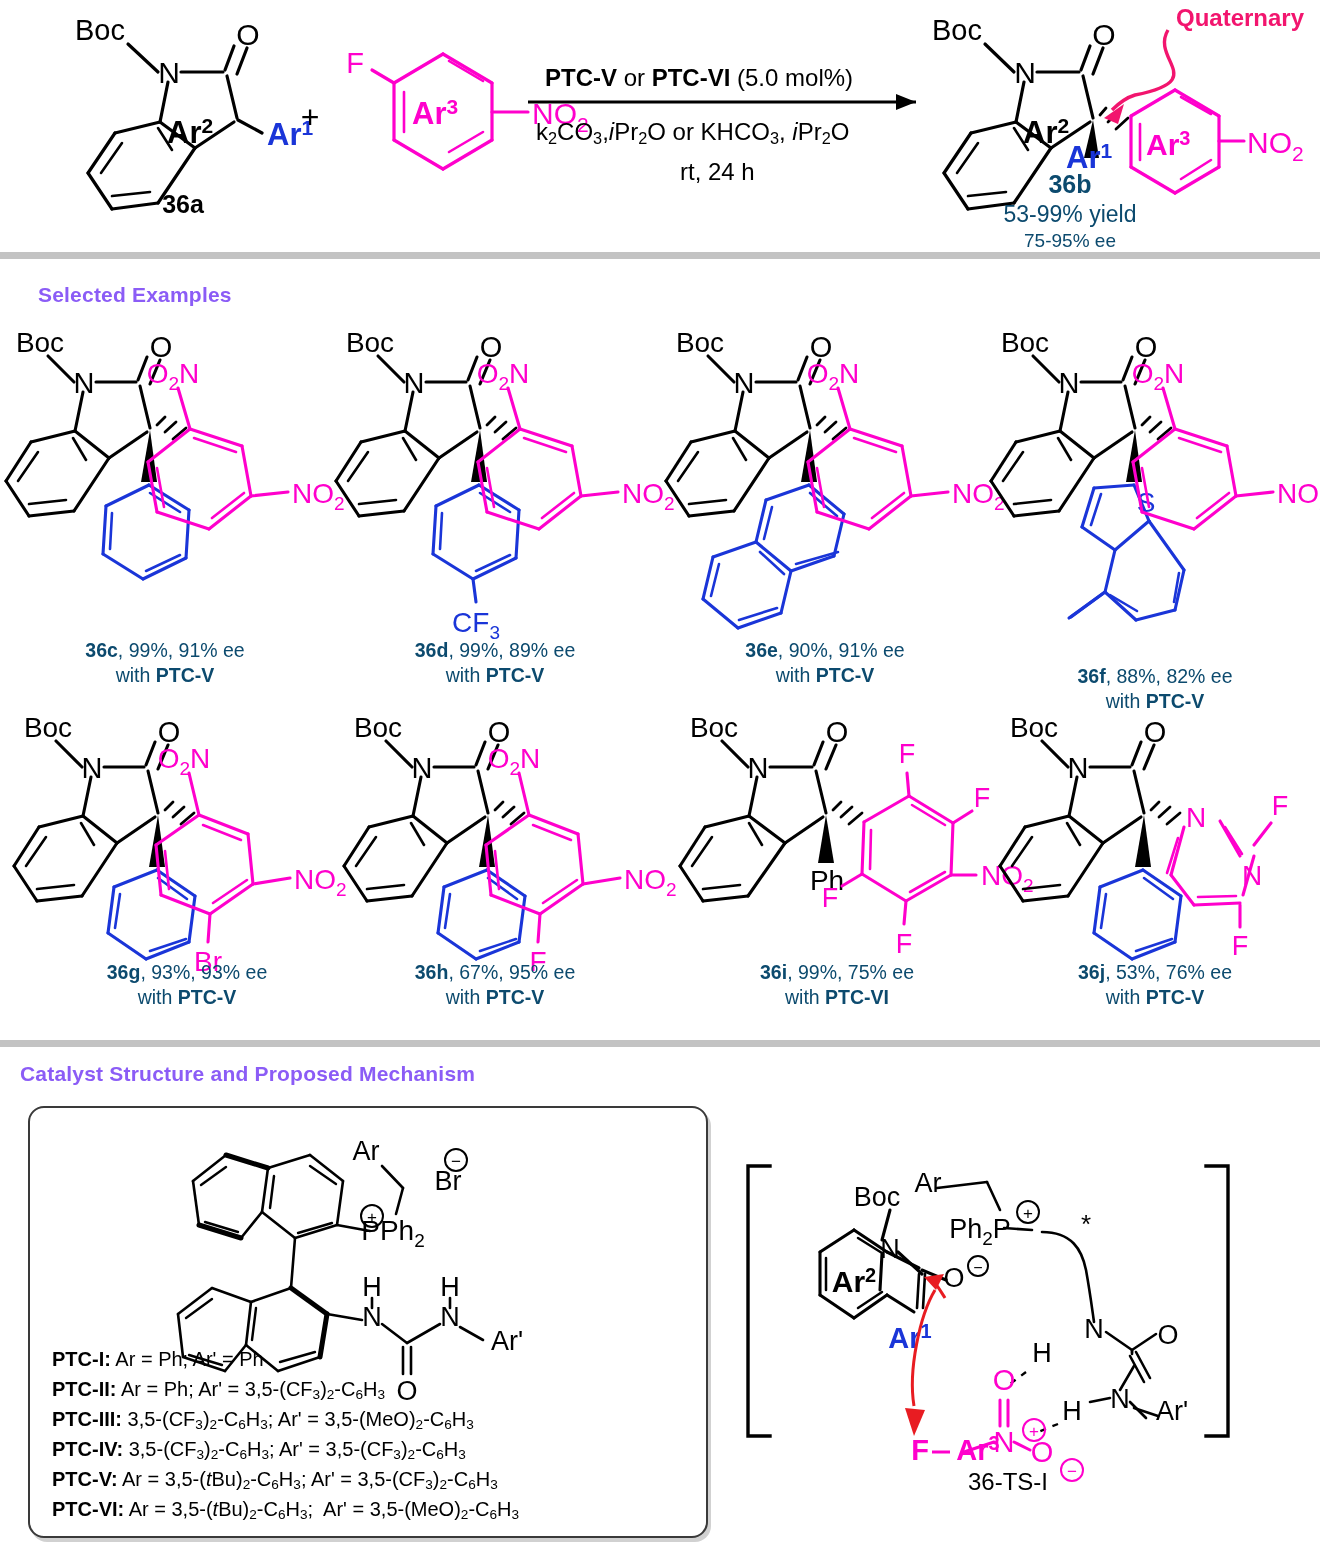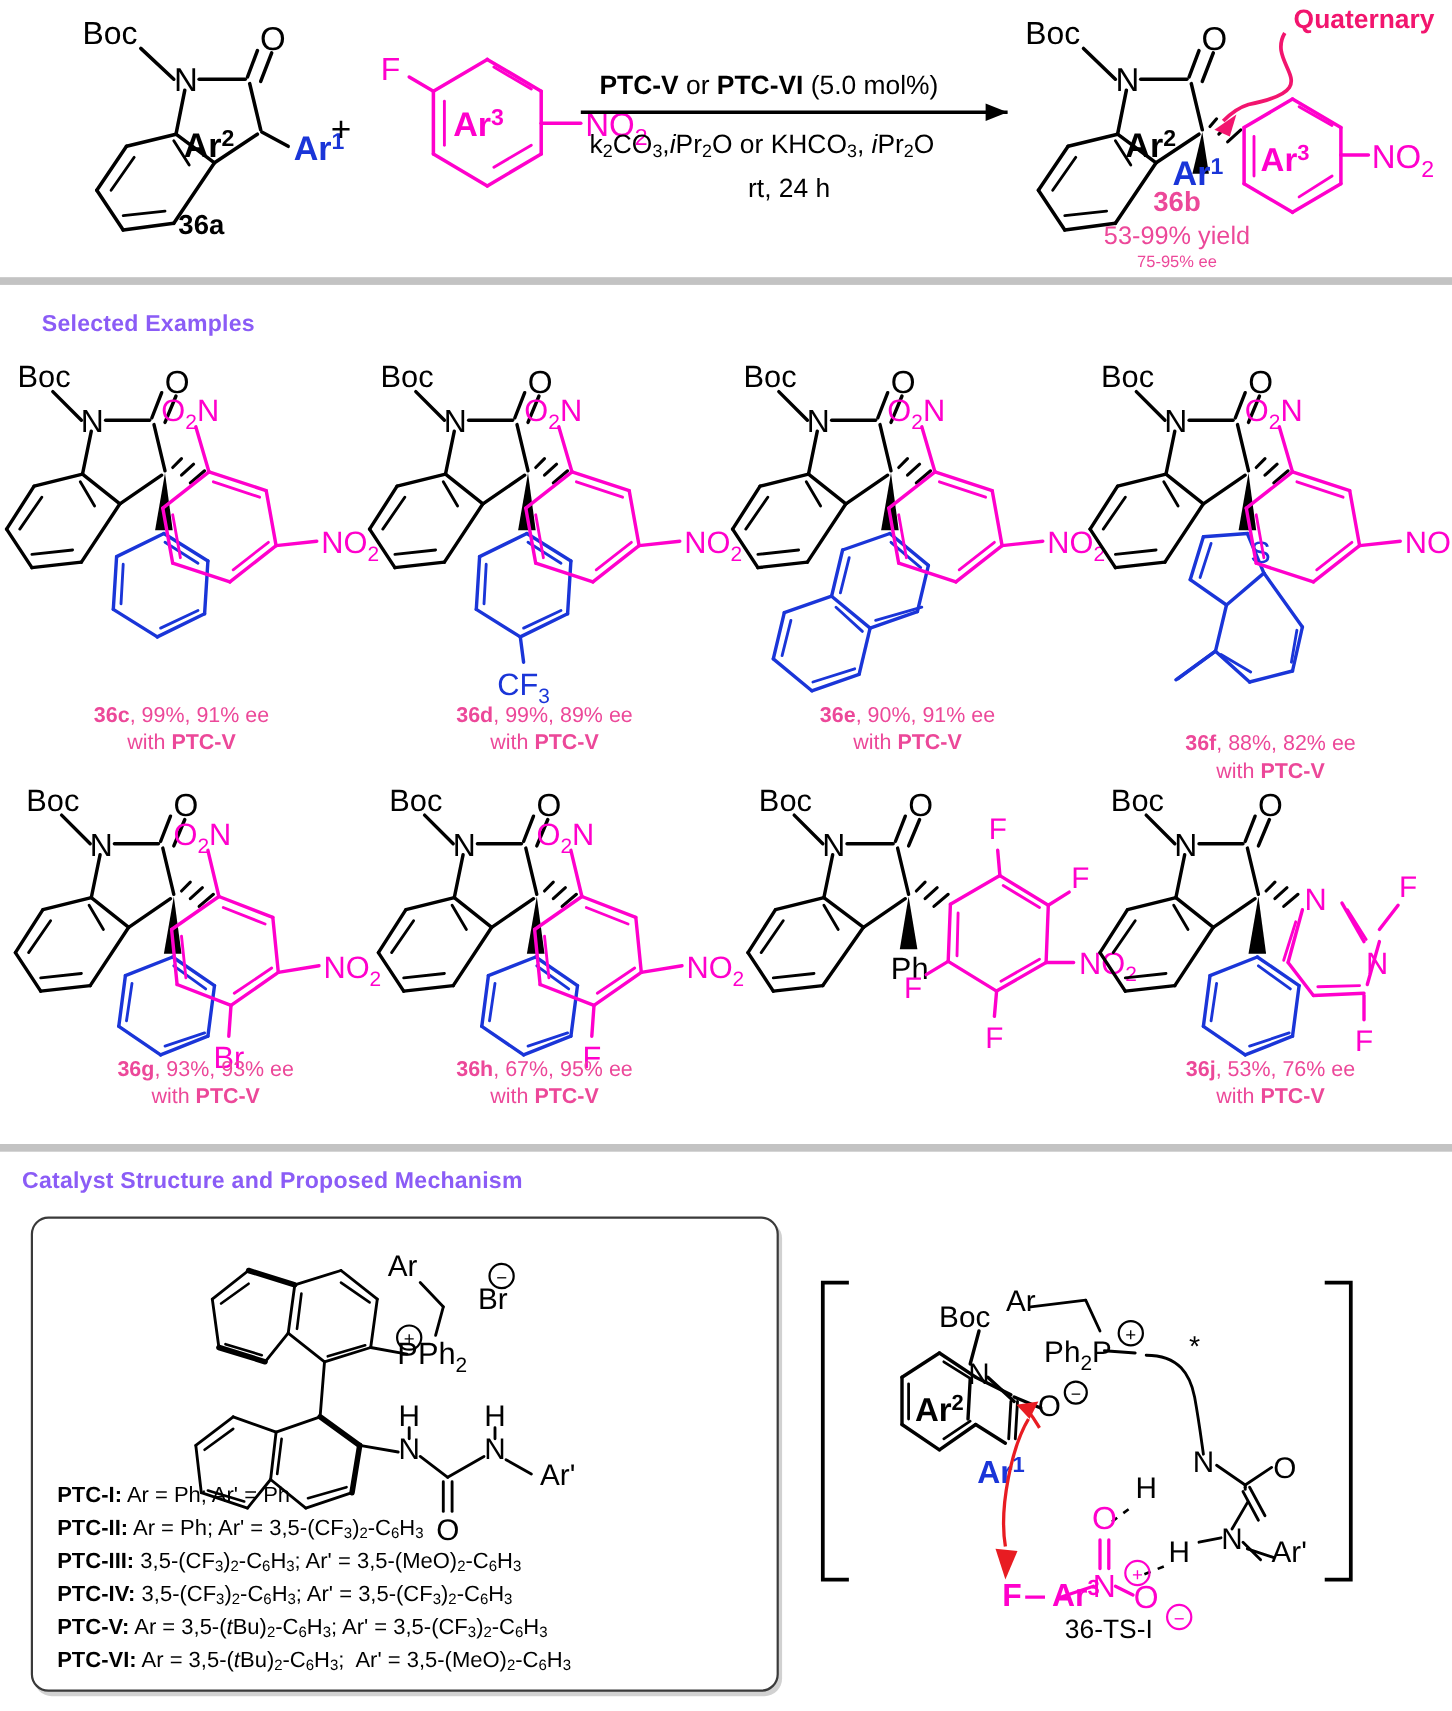--- a/index.html
+++ b/index.html
@@ -25,21 +25,21 @@
     font-weight: bold;
     font-size: 21px;
     color: #8b5cf6;
     letter-spacing: .2px;
     white-space: nowrap;
   }
   .cap {
     position: absolute;
     text-align: center;
     font-size: 19.5px;
-    color: #ec4899;
+    color: #0c4a6e;
     line-height: 1.28;
     white-space: nowrap;
   }
   .cap b { font-weight: bold; }
   .txt { position: absolute; color: #000; white-space: nowrap; }
   sub { font-size: .68em; vertical-align: -0.25em; }
 
   
   svg { display: block; overflow: visible; }
   .struct { position: absolute; }
@@ -193,21 +193,21 @@
     <b>PTC-V</b><span> or </span><b>PTC-VI</b><span> (5.0 mol%)</span>
   </div>
   <div class="txt" style="left:536px;top:118px;font-size:24px;">
     k<sub>2</sub>CO<sub>3</sub>,<span class="ital">i</span>Pr<sub>2</sub>O or KHCO<sub>3</sub>, <span class="ital">i</span>Pr<sub>2</sub>O
   </div>
   <div class="txt" style="left:680px;top:158px;font-size:24px;">rt, 24 h</div>
 
   <div class="cap" style="left:960px;top:168px;width:220px;">
     <div style="font-weight:bold;font-size:25px;">36b</div>
     <div style="font-size:23px;">53-99% yield</div>
-    <div style="font-size:15px;">75-95% ee</div>
+    <div style="font-size:19px;">75-95% ee</div>
   </div>
 
   <div class="divider" style="top:252px;"></div>
 
   <div class="sec-title" style="left:38px;top:283px;">Selected Examples</div>
 
   <div class="struct" style="left:0px;top:330px;">
     <svg width="330" height="300" viewBox="0 0 330 300">
       <g stroke="#000" stroke-width="3.1" fill="none" stroke-linecap="round" stroke-linejoin="round">
         <path d="M48,26 L74,52"></path>
@@ -656,20 +656,24 @@
         <path d="M234,186 L232,209"></path>
         <path d="M190,159 L170,171"></path>
       </g>
       <text x="235" y="48" font-family="Liberation Sans, sans-serif" font-size="27" fill="#ff00cc" text-anchor="middle">F</text>
       <text x="310" y="92" font-family="Liberation Sans, sans-serif" font-size="27" fill="#ff00cc" text-anchor="middle">F</text>
       <text x="309" y="170" font-family="Liberation Sans, sans-serif" font-size="28" fill="#ff00cc">NO<tspan font-size="19" dy="7">2</tspan></text>
       <text x="232" y="238" font-family="Liberation Sans, sans-serif" font-size="27" fill="#ff00cc" text-anchor="middle">F</text>
       <text x="158" y="192" font-family="Liberation Sans, sans-serif" font-size="27" fill="#ff00cc" text-anchor="middle">F</text>
     </svg>
   </div>
+  <div class="cap" style="left:672px;top:960px;width:330px;">
+    <div><b>36i</b><span>,&nbsp;</span><span>99%</span><span>,&nbsp;</span><span>75% ee</span></div>
+    <div><span>with</span>&nbsp;<b>PTC-VI</b></div>
+  </div>
 
   <div class="struct" style="left:990px;top:715px;">
     <svg width="330" height="250" viewBox="0 0 330 250">
       <g stroke="#000" stroke-width="3.1" fill="none" stroke-linecap="round" stroke-linejoin="round">
         <path d="M52,26 L78,52"></path>
           <path d="M100,52 L140,52"></path>
         <path d="M142,50 L151,27"></path>
           <path d="M154,54 L164,30"></path>
         <path d="M144,56 L154,98"></path>
         <path d="M87,62 L79,101"></path>

